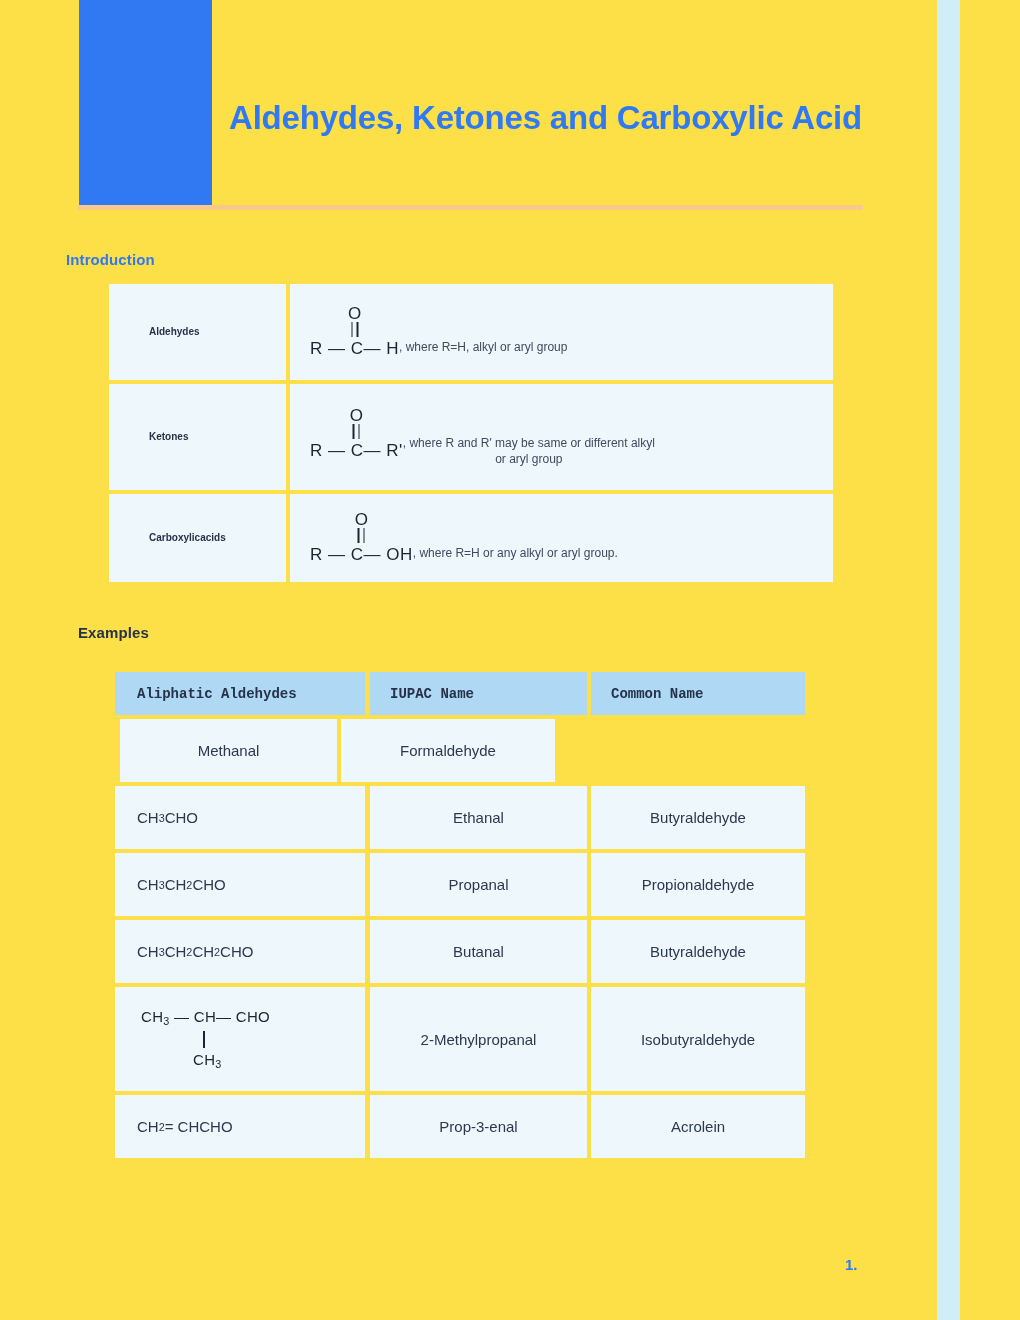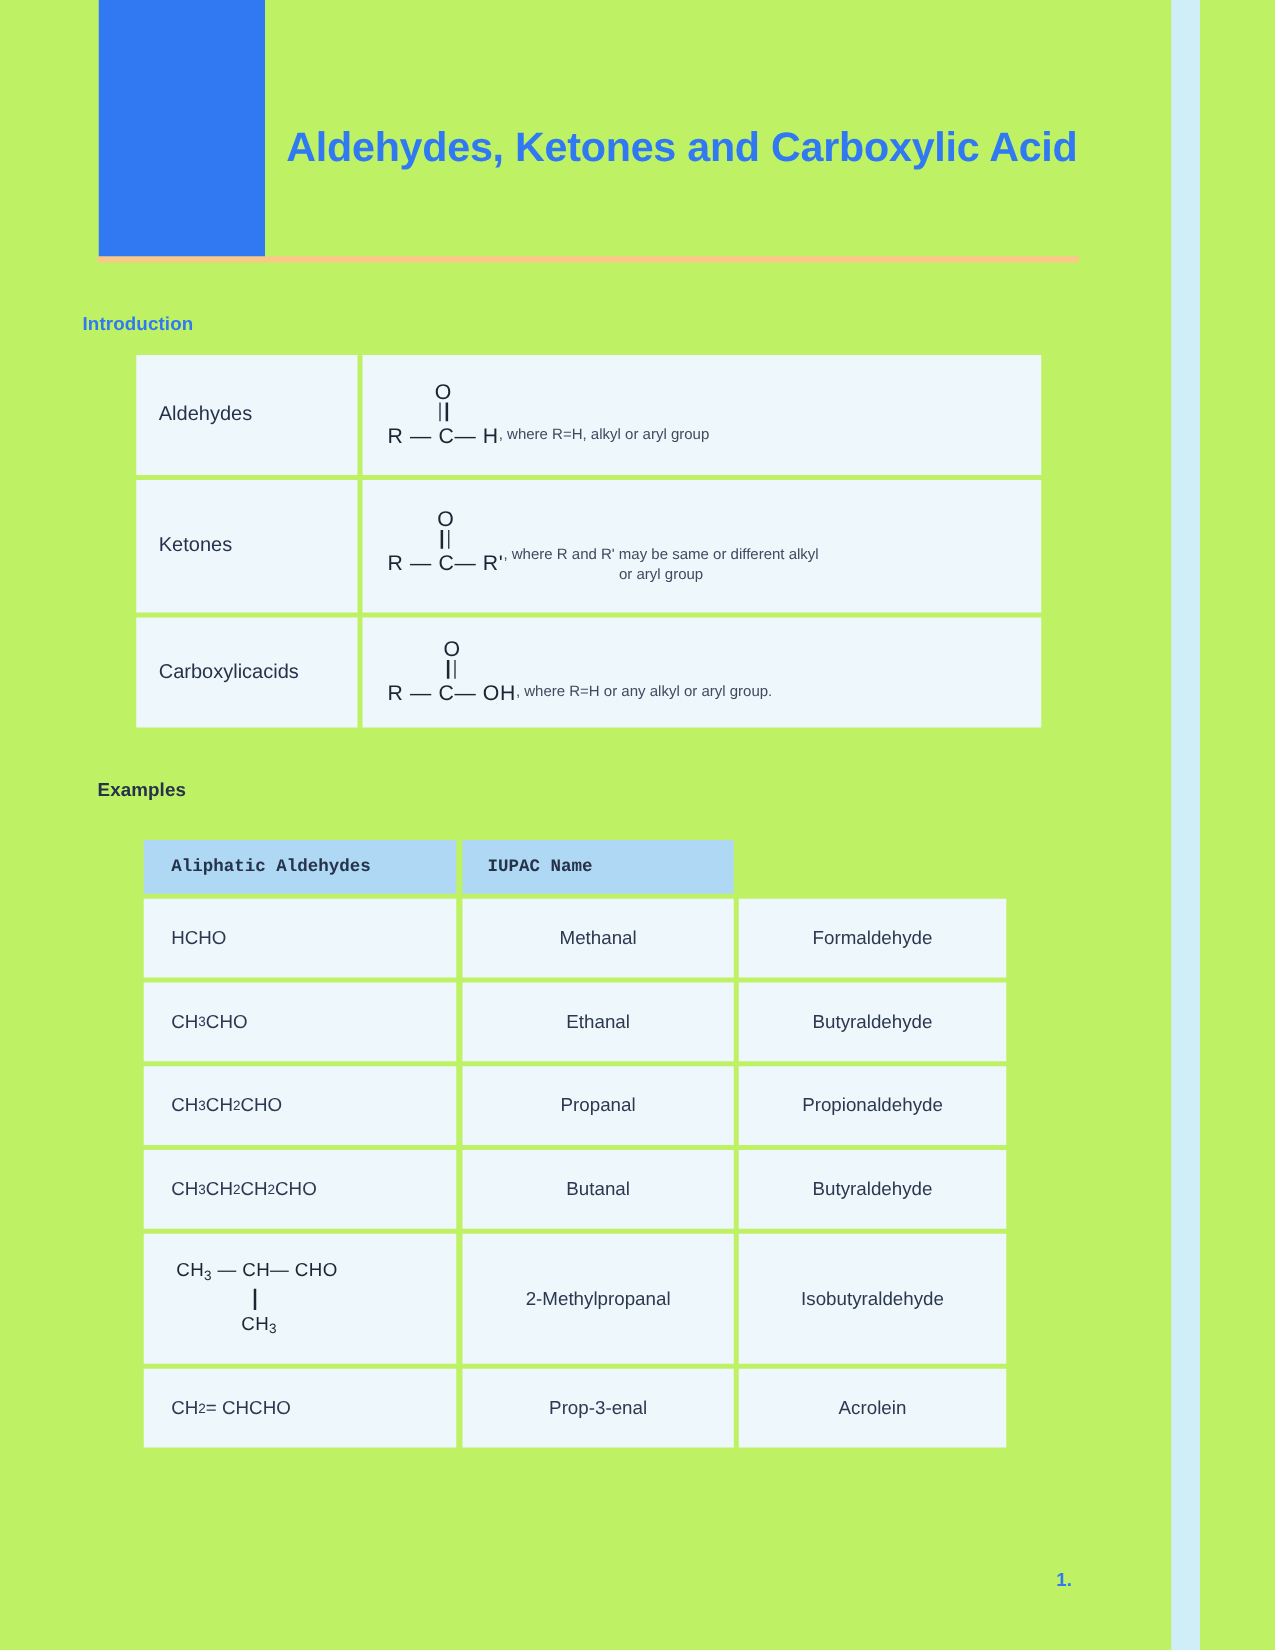--- a/index.html
+++ b/index.html
@@ -8,21 +8,21 @@
     width: 1020px;
     height: 1320px;
     background: #ffffff;
     font-family: "Liberation Sans", sans-serif;
   }
 
   #page {
     position: relative;
     width: 1020px;
     height: 1320px;
-    background: #bef264;
+    background: #fde047;
     overflow: hidden;
   }
 
   
   #edge-stripe {
     position: absolute;
     left: 937px;
     top: 0;
     width: 23px;
     height: 1320px;
@@ -81,23 +81,23 @@
     display: flex;
     align-items: stretch;
     margin-bottom: 4px;
   }
   .intro-label {
     width: 177px;
     flex: 0 0 177px;
     background: #eef7fb;
     display: flex;
     align-items: center;
-    padding-left: 18px;
-    font-size: 16px;
-    font-weight: normal;
+    padding-left: 40px;
+    font-size: 10px;
+    font-weight: bold;
     color: #26324a;
     line-height: 1.45;
   }
   .intro-formula {
     flex: 1;
     margin-left: 4px;
     background: #eef7fb;
     display: flex;
     align-items: center;
     justify-content: flex-start;
@@ -293,24 +293,24 @@
 
   </div>
 
   <div class="section-heading" id="heading-examples">Examples</div>
 
   <div id="examples-table">
 
     <div class="ex-row ex-row-header">
       <div class="ex-cell ex-c1">Aliphatic Aldehydes</div>
       <div class="ex-cell ex-c2">IUPAC Name</div>
-    </div>
-
-    <div class="ex-row ex-row-data">
-      <div class="ex-cell ex-c1">HCHO</div>
+      <div class="ex-cell ex-c3">Common Name</div>
+    </div>
+
+    <div class="ex-row ex-row-data">
       <div class="ex-cell ex-c2">Methanal</div>
       <div class="ex-cell ex-c3">Formaldehyde</div>
     </div>
 
     <div class="ex-row ex-row-data">
       <div class="ex-cell ex-c1">CH<sub>3</sub>CHO</div>
       <div class="ex-cell ex-c2">Ethanal</div>
       <div class="ex-cell ex-c3">Butyraldehyde</div>
     </div>
 

